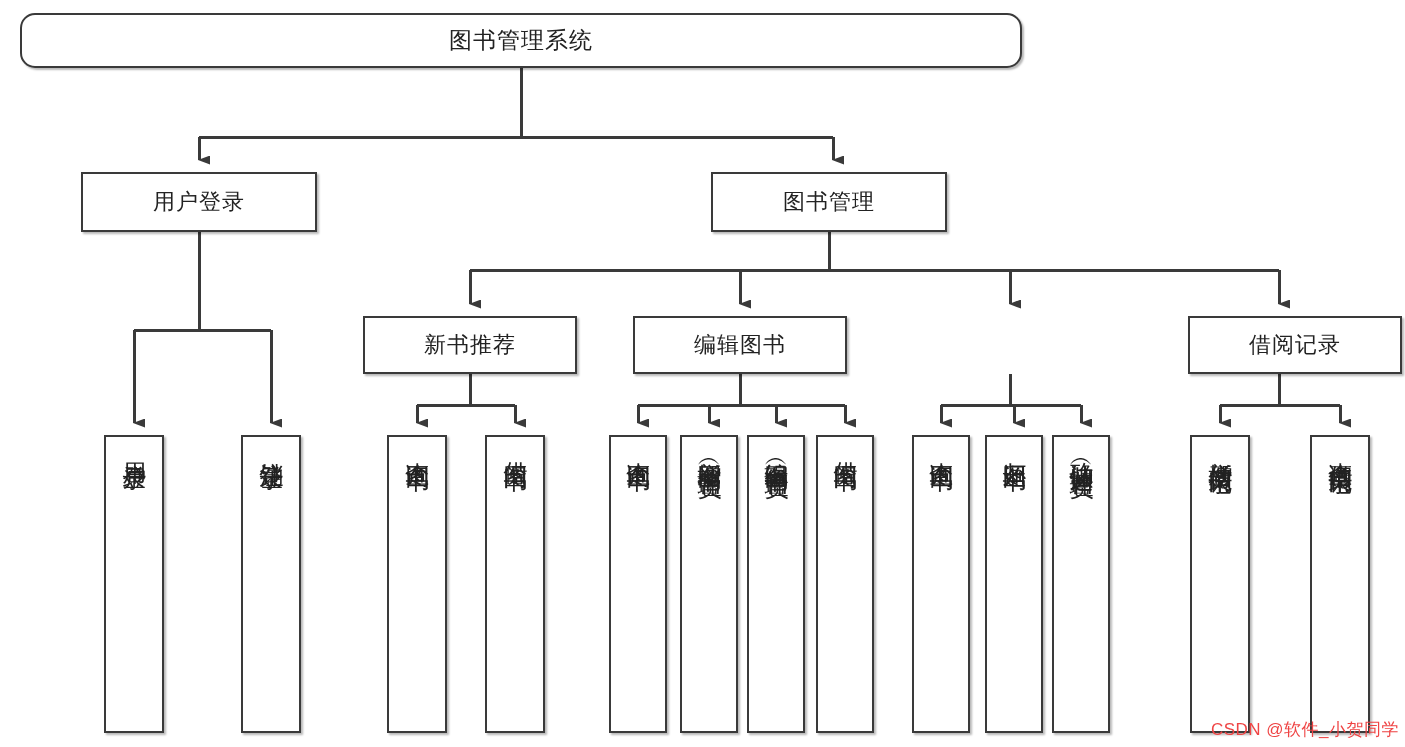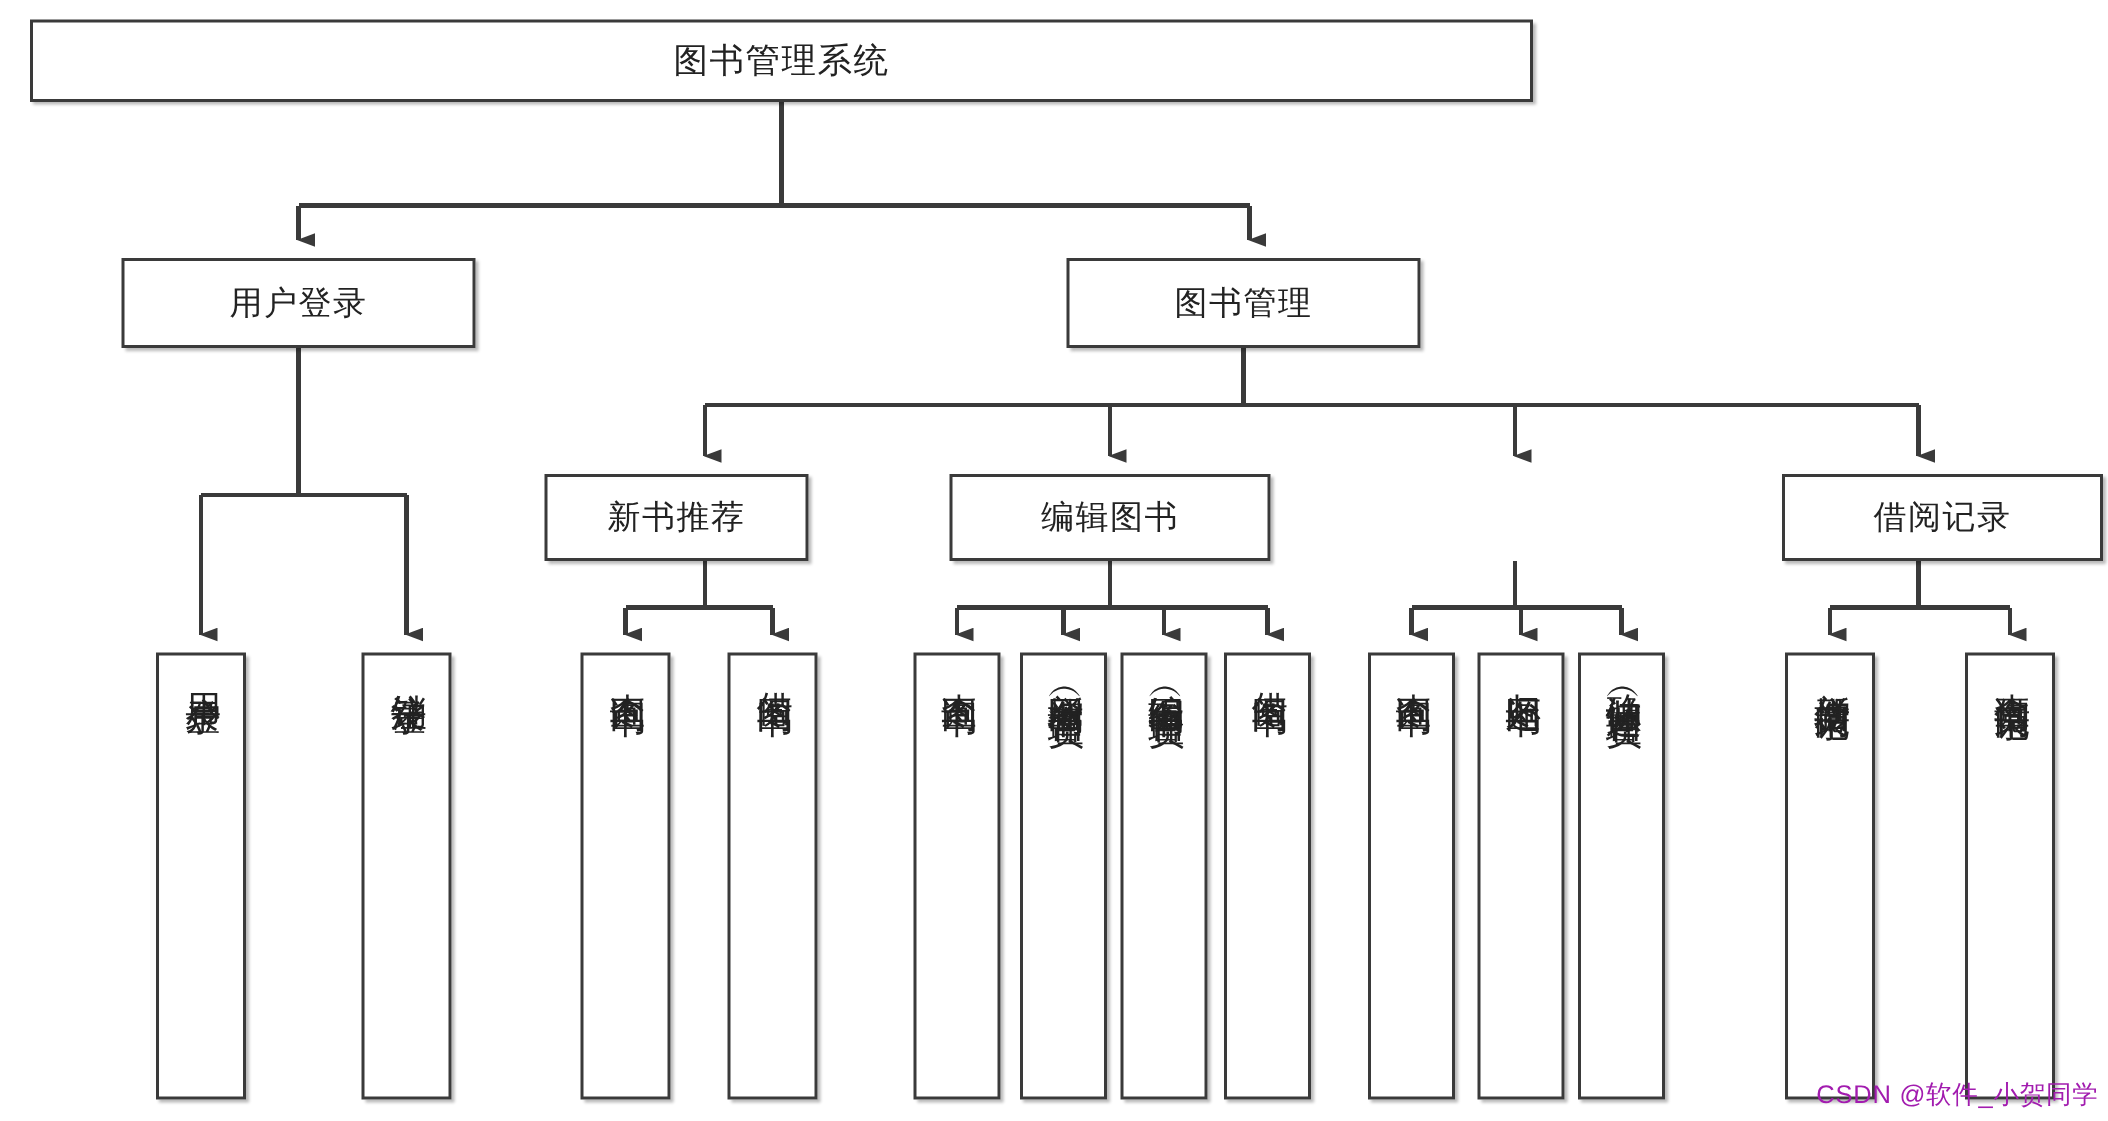--- a/index.html
+++ b/index.html
@@ -57,21 +57,21 @@
     line-height: 1.12;
     letter-spacing: 2px;
     white-space: nowrap;
   }
   .node.root .node-label { font-size: 23px; }
   .watermark {
     position: absolute;
     right: 6px;
     bottom: 6px;
     font-size: 17px;
-    color: #a21caf;
+    color: #ef4444;
     letter-spacing: 0.5px;
     user-select: none;
   }
 </style>
 </head>
 <body>
 
 <div id="diagram-root">
 
   <svg class="connectors" viewBox="0 0 1405 747" xmlns="http://www.w3.org/2000/svg">
@@ -117,32 +117,32 @@
       <path d="M1014,405 L1014,423" marker-end="url(#arrowhead)"></path>
       <path d="M1081,405 L1081,423" marker-end="url(#arrowhead)"></path>
 
       <path d="M1279,374 L1279,405"></path>
       <path d="M1220,405 L1340,405"></path>
       <path d="M1220,405 L1220,423" marker-end="url(#arrowhead)"></path>
       <path d="M1340,405 L1340,423" marker-end="url(#arrowhead)"></path>
     </g>
   </svg>
 
-  <div class="node root" style="left: 20px; top: 13px; width: 1002px; height: 55px;">
+  <div class="node root" style="left: 20px; top: 13px; width: 1002px; height: 55px; border-radius: 15px;">
     <span class="node-label">图书管理系统</span>
   </div>
 
   <div class="node" style="left: 81px; top: 172px; width: 236px; height: 60px;">
     <span class="node-label">用户登录</span>
   </div>
   <div class="node" style="left: 711px; top: 172px; width: 236px; height: 60px;">
     <span class="node-label">图书管理</span>
   </div>
 
-  <div class="node" style="left: 363px; top: 316px; width: 176px; height: 58px;">
+  <div class="node" style="left: 363px; top: 316px; width: 214px; height: 58px;">
     <span class="node-label">新书推荐</span>
   </div>
   <div class="node" style="left: 633px; top: 316px; width: 214px; height: 58px;">
     <span class="node-label">编辑图书</span>
   </div>
   <div class="node" style="left: 1172px; top: 316px; width: 214px; height: 58px; margin-left: 16px;">
     <span class="node-label">借阅记录</span>
   </div>
 
   <div class="node vertical" style="left: 104px; top: 435px; width: 60px; height: 298px;">

